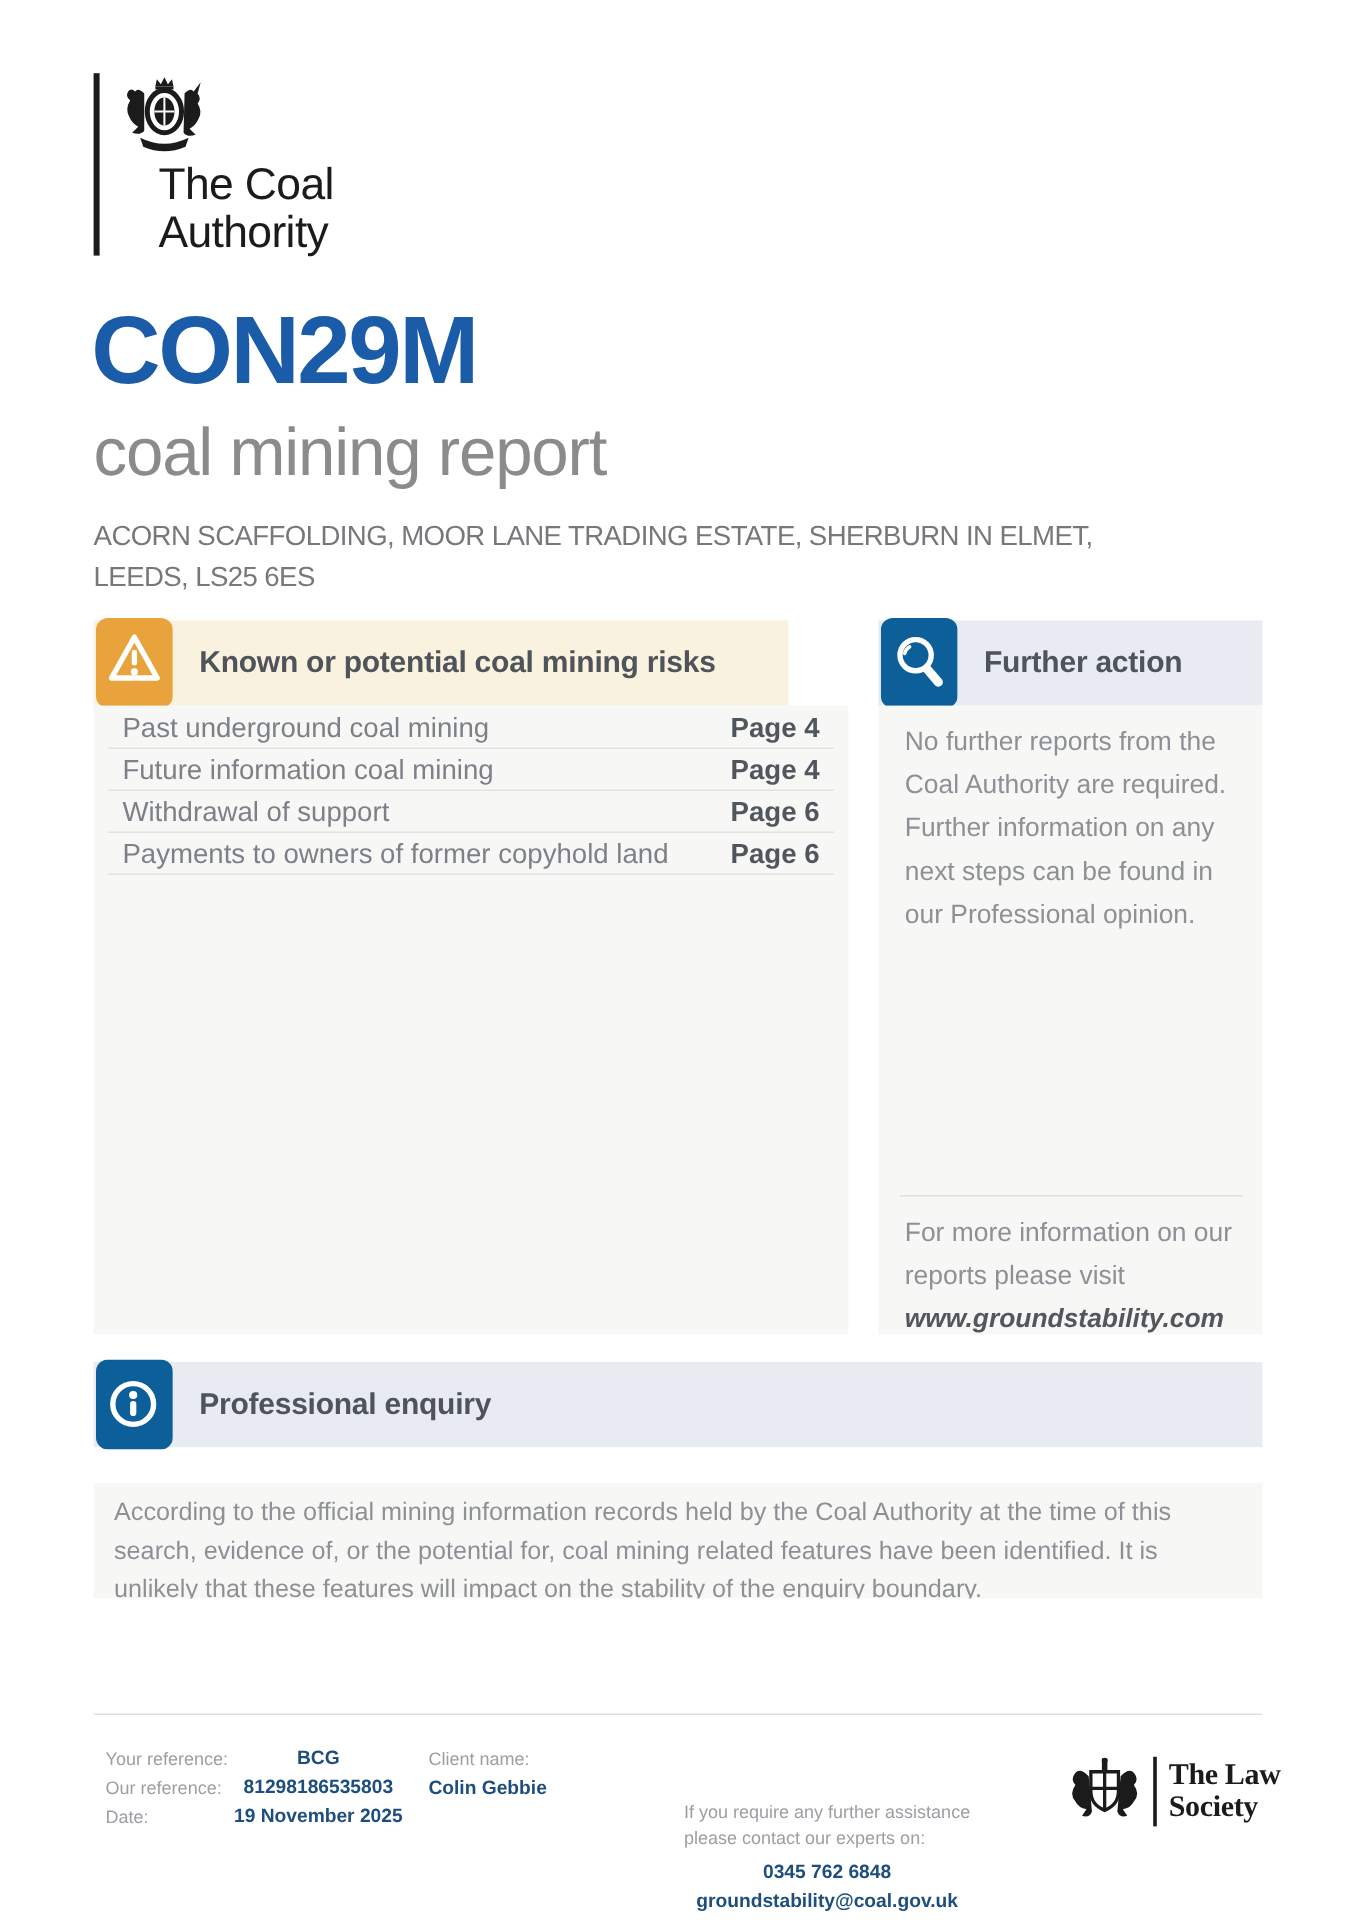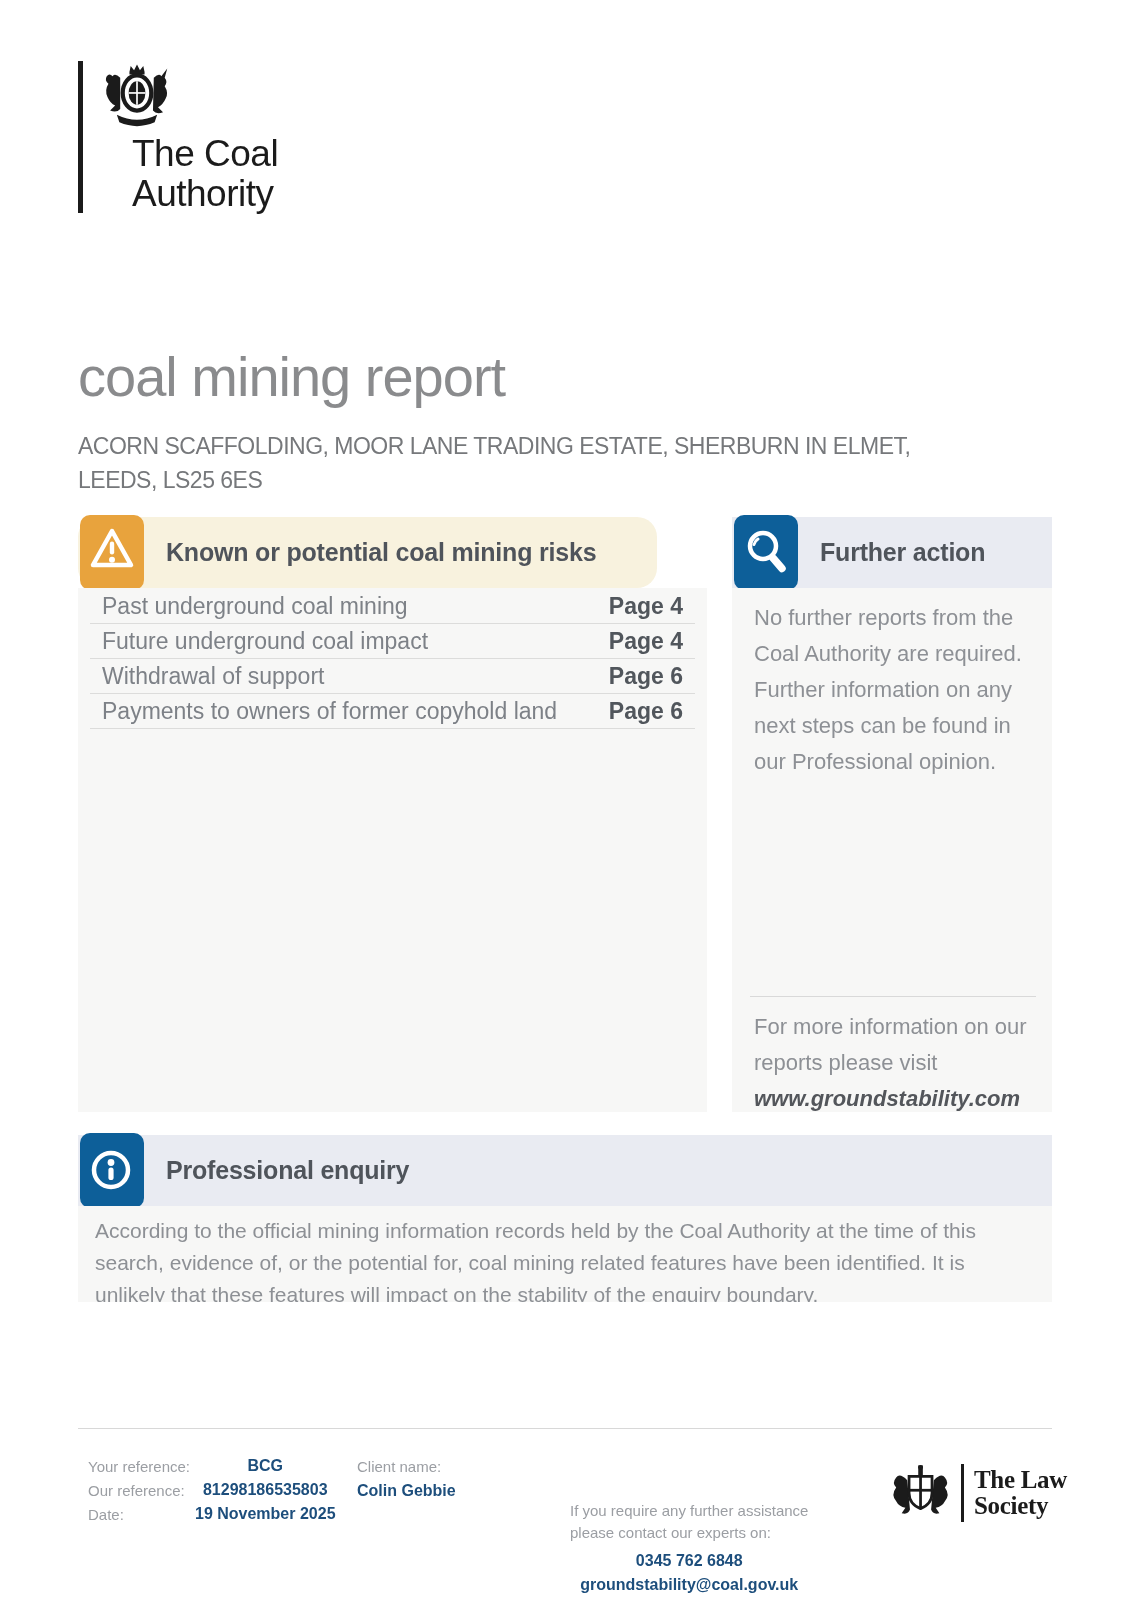--- a/index.html
+++ b/index.html
@@ -10,38 +10,38 @@
   
   .brand-bar{position:absolute;left:78px;top:61px;width:5px;height:152px;background:#1b1b1b;}
   .crest{position:absolute;left:95px;top:57px;width:84px;height:82px;}
   .brand-text{position:absolute;left:93px;top:134px;font-size:37px;line-height:40px;color:#1b1b1b;letter-spacing:-0.5px;margin-left:39px;}
   
   .doc-title{position:absolute;left:76px;top:246px;margin:0;font-size:80px;font-weight:700;letter-spacing:-2px;color:var(--accent-blue,#1b5ca8);}
   .doc-subtitle{position:absolute;left:78px;top:344px;font-size:56px;font-weight:300;letter-spacing:-1px;color:#8a8b8d;}
   .doc-address{position:absolute;left:78px;top:429px;font-size:23px;line-height:34px;letter-spacing:-0.5px;color:#76787b;}
   
   .panel-header{position:absolute;display:flex;align-items:center;}
-  .risks-header{left:78px;top:517px;width:579px;height:71px;background:var(--risks-header-bg,#f8f2de);border-radius:20px;}
+  .risks-header{left:78px;top:517px;width:579px;height:71px;background:var(--risks-header-bg,#f8f2de);}
   .action-header{left:732px;top:517px;width:320px;height:71px;background:var(--info-header-bg,#e9ebf2);}
   .opinion-header{left:78px;top:1135px;width:974px;height:71px;background:var(--info-header-bg,#e9ebf2);}
   .panel-icon{position:absolute;left:2px;top:-2px;width:64px;height:75px;}
   .panel-title{margin-left:88px;font-size:25px;font-weight:700;color:#4f545b;letter-spacing:-0.2px;}
   
   .risks-body{position:absolute;left:78px;top:588px;width:629px;height:524px;background:var(--panel-bg,#f7f7f6);box-sizing:border-box;padding-top:1px;}
   .risk-row{display:flex;justify-content:space-between;align-items:center;height:34px;margin:0 12px;padding:0 12px;border-bottom:1px solid #dcdcdb;}
   .risk-label{font-size:23px;color:#7d8187;}
   .risk-page{font-size:23px;font-weight:700;color:#51565c;}
   
   .action-body{position:absolute;left:732px;top:588px;width:320px;height:524px;background:var(--panel-bg,#f7f7f6);box-sizing:border-box;}
   .action-text{margin:12px 14px 0 22px;font-size:22px;line-height:36px;color:#8d9095;}
   .action-footer{position:absolute;left:18px;right:16px;top:408px;border-top:1px solid #d9d9d9;padding-top:12px;}
   .action-more{margin-left:4px;font-size:22px;line-height:36px;color:#8d9095;}
   .action-link{display:block;font-weight:700;color:#53565b;font-style:italic;}
   
-  .opinion-body{position:absolute;left:78px;top:1206px;width:974px;height:96px;background:var(--panel-bg,#f7f7f6);box-sizing:border-box;overflow:hidden;}
+  .opinion-body{position:absolute;left:78px;top:1236px;width:974px;height:96px;background:var(--panel-bg,#f7f7f6);box-sizing:border-box;overflow:hidden;}
   .opinion-text{margin:9px 40px 0 17px;font-size:21px;line-height:32px;color:#8d9095;}
   
   .footer-divider{position:absolute;left:78px;top:1428px;width:974px;height:0;border-top:1px solid #d8d8d8;}
   .f-label{color:#9b9ea3;font-size:15px;}
   .f-value{color:var(--navy,#1d4e7c);font-size:16px;font-weight:700;text-align:center;}
   .ref-labels{position:absolute;left:88px;top:1455px;line-height:24px;}
   .ref-values{position:absolute;left:195px;top:1454px;line-height:24px;}
   .client-block{position:absolute;left:357px;top:1455px;line-height:24px;}
   .assist-block{position:absolute;left:570px;top:1500px;line-height:22px;}
   .assist-phone{margin-top:4px;line-height:26px;}
@@ -67,20 +67,21 @@
       <path d="M30 22 q-6 -6 -9 -2 q-4 -4 -7 0 q-3 5 2 9 q-5 8 -1 16 q3 7 9 10 l-6 6 q8 3 12 -2 z"></path>
       <path d="M70 22 q6 -6 9 -2 l7 -9 l-3 11 q4 5 0 10 q5 8 1 15 q-3 7 -9 10 l6 6 q-8 3 -12 -2 z"></path>
       <path d="M26 66 q24 12 48 0 l-3 9 q-21 9 -42 0 z"></path>
     </g>
   </svg>
   <div class="brand-text">
     <div>The Coal</div>
     <div>Authority</div>
   </div>
 
+  <h1 class="doc-title">CON29M</h1>
   <div class="doc-subtitle">coal mining report</div>
   <div class="doc-address">
     <div>ACORN SCAFFOLDING, MOOR LANE TRADING ESTATE, SHERBURN IN ELMET,</div>
     <div>LEEDS, LS25 6ES</div>
   </div>
 
   <div class="panel-header risks-header">
     <svg class="panel-icon" viewBox="0 0 64 75">
       <rect width="64" height="75" rx="10" fill="var(--warning-orange,#e8a33d)"></rect>
       <path d="M32 16 L51 50 L13 50 Z" fill="none" stroke="#fff" stroke-width="4.5" stroke-linejoin="round"></path>
@@ -88,21 +89,21 @@
       <circle cx="32" cy="44.8" r="3" fill="#fff"></circle>
     </svg>
     <div class="panel-title">Known or potential coal mining risks</div>
   </div>
   <div class="risks-body">
     <div class="risk-row">
       <span class="risk-label">Past underground coal mining</span>
       <span class="risk-page">Page 4</span>
     </div>
     <div class="risk-row">
-      <span class="risk-label">Future underground coal impact</span>
+      <span class="risk-label">Future information coal mining</span>
       <span class="risk-page">Page 4</span>
     </div>
     <div class="risk-row">
       <span class="risk-label">Withdrawal of support</span>
       <span class="risk-page">Page 6</span>
     </div>
     <div class="risk-row">
       <span class="risk-label">Payments to owners of former copyhold land</span>
       <span class="risk-page">Page 6</span>
     </div>

